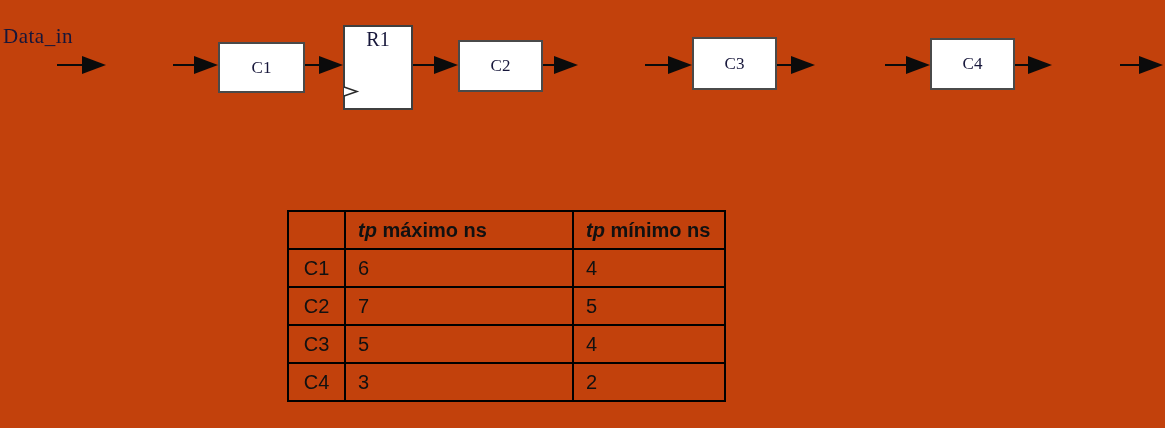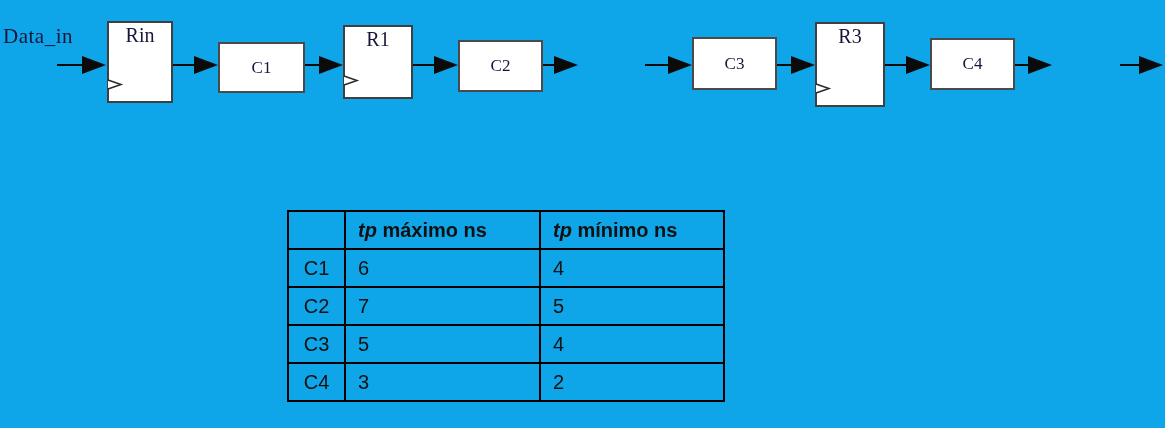--- a/index.html
+++ b/index.html
@@ -1,20 +1,20 @@
 <!DOCTYPE html>
 <html><head>
 <meta charset="utf-8">
 <style>
   * { margin:0; padding:0; box-sizing:border-box; }
   html,body { background:#ffffff; }
   .stage {
     position:relative;
     width:1165px; height:428px;
-    background:#0ea5e9;
+    background:#c2410c;
     overflow:hidden;
     font-family:"Liberation Serif", serif;
   }
   
   .diagram { position:absolute; left:0; top:0; width:1165px; height:150px; }
   .din {
     position:absolute; left:3px; top:24px;
     font-size:21px; color:#16163a; letter-spacing:0.5px;
   }
   .reg {
@@ -54,49 +54,37 @@
     color:#111111;
   }
   table.tp th, table.tp td {
     border:2px solid #000000;
     height:38px;
     font-size:20px;
     vertical-align:middle;
   }
   table.tp th { font-weight:bold; text-align:left; padding:0 10px 0 12px; }
   table.tp th.c0 { width:57px; padding:0; }
-  table.tp th.c1 { width:195px; }
-  table.tp th.c2 { width:184px;margin-top:8px; }
+  table.tp th.c1 { width:228px; }
+  table.tp th.c2 { width:152px;margin-top:8px; }
   table.tp th i { font-style:italic; }
   td.rowlab { text-align:center; padding:0 6px; }
   td.val { text-align:left; padding-left:12px; font-weight:normal; }
 </style>
 </head>
 <body>
 
 <div class="stage">
 
   <div class="diagram">
 
     <span class="din">Data_in</span>
 
-    <div class="reg" style="left:107px;top:21px;width:66px;height:82px">
-      <span class="rlab">Rin</span>
-      <svg class="clk" width="17" height="13" viewBox="0 0 17 13">
-          <polyline points="1,2 14,6.5 1,11" fill="#ffffff" stroke="#2a2a2a" stroke-width="1.5"></polyline>
-        </svg>
-    </div>
-    <div class="reg" style="left:343px;top:25px;width:70px;height:74px">
+    <div class="reg" style="left:343px;top:25px;width:70px;height:85px">
       <span class="rlab">R1</span>
-      <svg class="clk" width="17" height="13" viewBox="0 0 17 13">
-          <polyline points="1,2 14,6.5 1,11" fill="#ffffff" stroke="#2a2a2a" stroke-width="1.5"></polyline>
-        </svg>
-    </div>
-    <div class="reg" style="left:815px;top:22px;width:70px;height:85px">
-      <span class="rlab">R3</span>
       <svg class="clk" width="17" height="13" viewBox="0 0 17 13">
           <polyline points="1,2 14,6.5 1,11" fill="#ffffff" stroke="#2a2a2a" stroke-width="1.5"></polyline>
         </svg>
     </div>
 
     <div class="logic" style="left:218px;top:42px;width:87px;height:51px">
       <span>C1</span>
     </div>
     <div class="logic" style="left:458px;top:40px;width:85px;height:52px">
       <span>C2</span>

